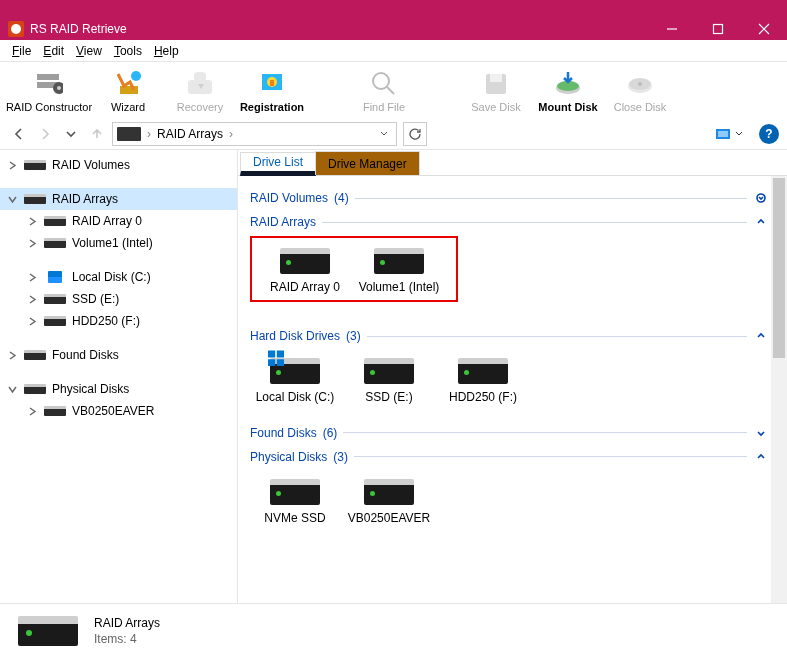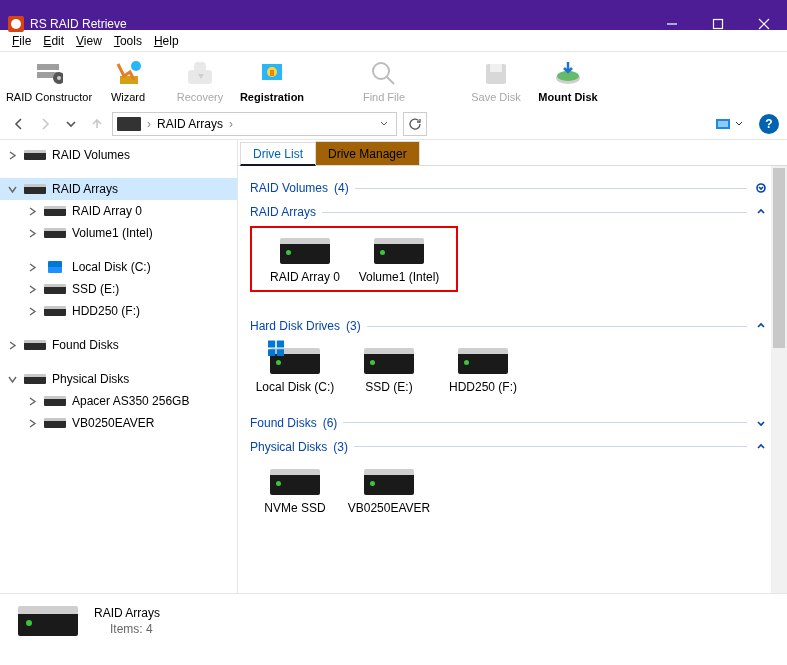--- a/index.html
+++ b/index.html
@@ -1,18 +1,18 @@
 <!DOCTYPE html>
 <html><head>
 <meta charset="utf-8">
 <style>
 * { box-sizing: border-box; margin: 0; padding: 0; font-family: "Segoe UI", Tahoma, sans-serif; font-size: 12px; }
 body { width: 787px; height: 665px; background: #fff; overflow: hidden; }
 
-.titlebar { height: 30px; background: #4c1d95; color: #fff; display: flex; align-items: center; padding: 18px 0 0 8px; }
+.titlebar { height: 40px; background: #be185d; color: #fff; display: flex; align-items: center; padding: 18px 0 0 8px; }
 .titlebar .icon { width: 16px; height: 16px; background: #d84315; margin-right: 6px; border-radius: 2px; position: relative; }
 .titlebar .icon::after { content:""; position:absolute; inset:3px; background:#fff; border-radius:50%; }
 .titlebar .title { flex: 1; }
 .winbtn { width: 46px; height: 30px; display:flex; align-items:center; justify-content:center; cursor: default; }
 .winbtn svg { width:12px; height:12px; stroke:#fff; fill:none; stroke-width:1.2; }
 
 .menubar { height: 22px; display: flex; align-items: flex-start; padding: 2px 6px; border-bottom: 1px solid #e6e6e6; }
 .menubar span { padding: 2px 6px; cursor: default; }
 .menubar span u { text-decoration: underline; }
 
@@ -47,41 +47,41 @@
 .tree-row .exp svg{width:9px;height:9px;stroke:#666;fill:none;stroke-width:1.4;}
 .tree-row .tic { width:22px; height:14px; display:flex;align-items:center;justify-content:center;}
 .drv-ic{ width:22px;height:10px;background:#2b2b2b;border-top:3px solid #c8c8c8;border-radius:1px;}
 .pc-ic{ width:14px;height:12px;background:#0078d4;border-radius:1px;}
 .ld-ic{ width:14px;height:12px;background:linear-gradient(#0078d4 50%,#1e90ff 50%);border-radius:1px;}
 .spacer-v{height:12px;}
 
 .main { flex:1; display:flex; flex-direction:column; position:relative; }
 .tabs { height:26px; display:flex; border-bottom:1px solid #dcdcdc; padding-left:2px; align-items:flex-end;}
 .tab { height:24px; padding:0 12px; border:1px solid #dcdcdc; border-bottom:none; display:flex; align-items:center; background:#a16207; margin-right:-1px; cursor:default;}
-.tab.active { background:#fff; border-bottom:2px solid #0f172a; margin-bottom:-1px; color:#0063b1;}
+.tab.active { background:#fff; border-bottom:5px solid #0f172a; margin-bottom:-1px; color:#0063b1;}
 .content { flex:1; overflow-y:auto; padding:6px 18px 6px 12px; }
 .section-hdr { display:flex; align-items:center; gap:6px; margin:8px 0 6px; color:#0645ad; cursor:default;}
 .section-hdr .line{ flex:1; height:1px; background:#cfd8e8;}
 .section-hdr .chv{ width:16px;height:16px;display:flex;align-items:center;justify-content:center;}
 .section-hdr .chv svg{width:10px;height:10px;stroke:#0645ad;fill:none;stroke-width:1.6;}
 .items { display:flex; gap:4px; flex-wrap:wrap; padding:6px 0 2px;}
 .items.boxed { border:2px solid #e60000; padding:8px 8px 4px; margin-left:0; width:208px;}
 .item { width:90px; display:flex; flex-direction:column; align-items:center; gap:6px; padding:2px; cursor:default;}
 .item .dic { width:50px; height:26px; background:#1a1a1a; border-top:6px solid #cfcfcf; border-radius:2px; position:relative;}
 .item .dic::after{content:"";position:absolute;left:6px;top:6px;width:5px;height:5px;background:#39c639;border-radius:50%;}
 .item .dic.win::before{content:"";position:absolute;left:-2px;top:-14px;width:16px;height:16px;background:#0078d4;clip-path:polygon(0 0,45% 0,45% 45%,0 45%,0 55%,45% 55%,45% 100%,0 100%,0 0,55% 0,55% 45%,100% 45%,100% 55%,55% 55%,55% 100%,100% 100%,100% 0);}
 .item .cap{ text-align:center; line-height:1.2; min-height:14px;}
 .scrollbar{ position:absolute; right:0; top:26px; bottom:0; width:16px; background:#f1f1f1;}
 .scrollbar .thumb{ position:absolute; left:2px; right:2px; top:2px; height:180px; background:#c8c8c8;}
 
 .statusbar { height: 54px; border-top:1px solid #e6e6e6; display:flex; align-items:center; padding:4px 18px; gap:16px;}
 .statusbar .big-ic{ width:60px;height:30px;background:#1a1a1a;border-top:8px solid #cfcfcf;border-radius:2px;position:relative;}
 .statusbar .big-ic::after{content:"";position:absolute;left:8px;top:6px;width:6px;height:6px;background:#39c639;border-radius:50%;}
 .statusbar .txt{ display:flex; flex-direction:column; gap:2px;}
-.statusbar .sub{ color:#666;margin-left:16px;}
+.statusbar .sub{ color:#666;}
 </style>
 </head>
 <body>
 
 <div class="titlebar">
   <div class="icon"></div>
   <div class="title">RS RAID Retrieve</div>
   <div class="winbtn">
       <svg viewBox="0 0 12 12">
         <path d="M1 6h10"></path>
@@ -171,20 +171,30 @@
   </div>
   <div class="tbtn narrow bold">
     <div class="ic">
         <svg width="28" height="26">
           <ellipse cx="14" cy="18" rx="12" ry="6" fill="#cfcfcf"></ellipse>
           <ellipse cx="14" cy="16" rx="11" ry="5" fill="#66bb6a"></ellipse>
           <path d="M14 2v10m-4-4l4 4 4-4" stroke="#1976d2" stroke-width="2.5" fill="none"></path>
         </svg>
       </div>
     <div class="lbl">Mount Disk</div>
+  </div>
+  <div class="tbtn narrow disabled">
+    <div class="ic">
+        <svg width="28" height="26">
+          <ellipse cx="14" cy="16" rx="12" ry="7" fill="#e8e8e8"></ellipse>
+          <ellipse cx="14" cy="14" rx="11" ry="6" fill="#d8d8d8"></ellipse>
+          <circle cx="14" cy="14" r="2" fill="#bbb"></circle>
+        </svg>
+      </div>
+    <div class="lbl">Close Disk</div>
   </div>
 </div>
 
 <div class="navbar">
   <div class="navbtn">
       <svg viewBox="0 0 14 14">
         <path d="M9 2L4 7l5 5"></path>
       </svg>
     </div>
   <div class="navbtn dis">
@@ -340,31 +350,20 @@
       </div>
     <div class="tree-row d1">
         <span class="exp">
           <svg viewBox="0 0 9 9">
             <path d="M2 1l5 3.5L2 8"></path>
           </svg>
         </span>
         <span class="tic">
           <span class="drv-ic"></span>
         </span>
-        <span>Apacer AS350 256GB</span>
-      </div>
-    <div class="tree-row d1">
-        <span class="exp">
-          <svg viewBox="0 0 9 9">
-            <path d="M2 1l5 3.5L2 8"></path>
-          </svg>
-        </span>
-        <span class="tic">
-          <span class="drv-ic"></span>
-        </span>
         <span>VB0250EAVER</span>
       </div>
   </div>
 
   <div class="main">
     <div class="tabs">
       <div class="tab active">
           <span>Drive List</span>
         </div>
       <div class="tab">

